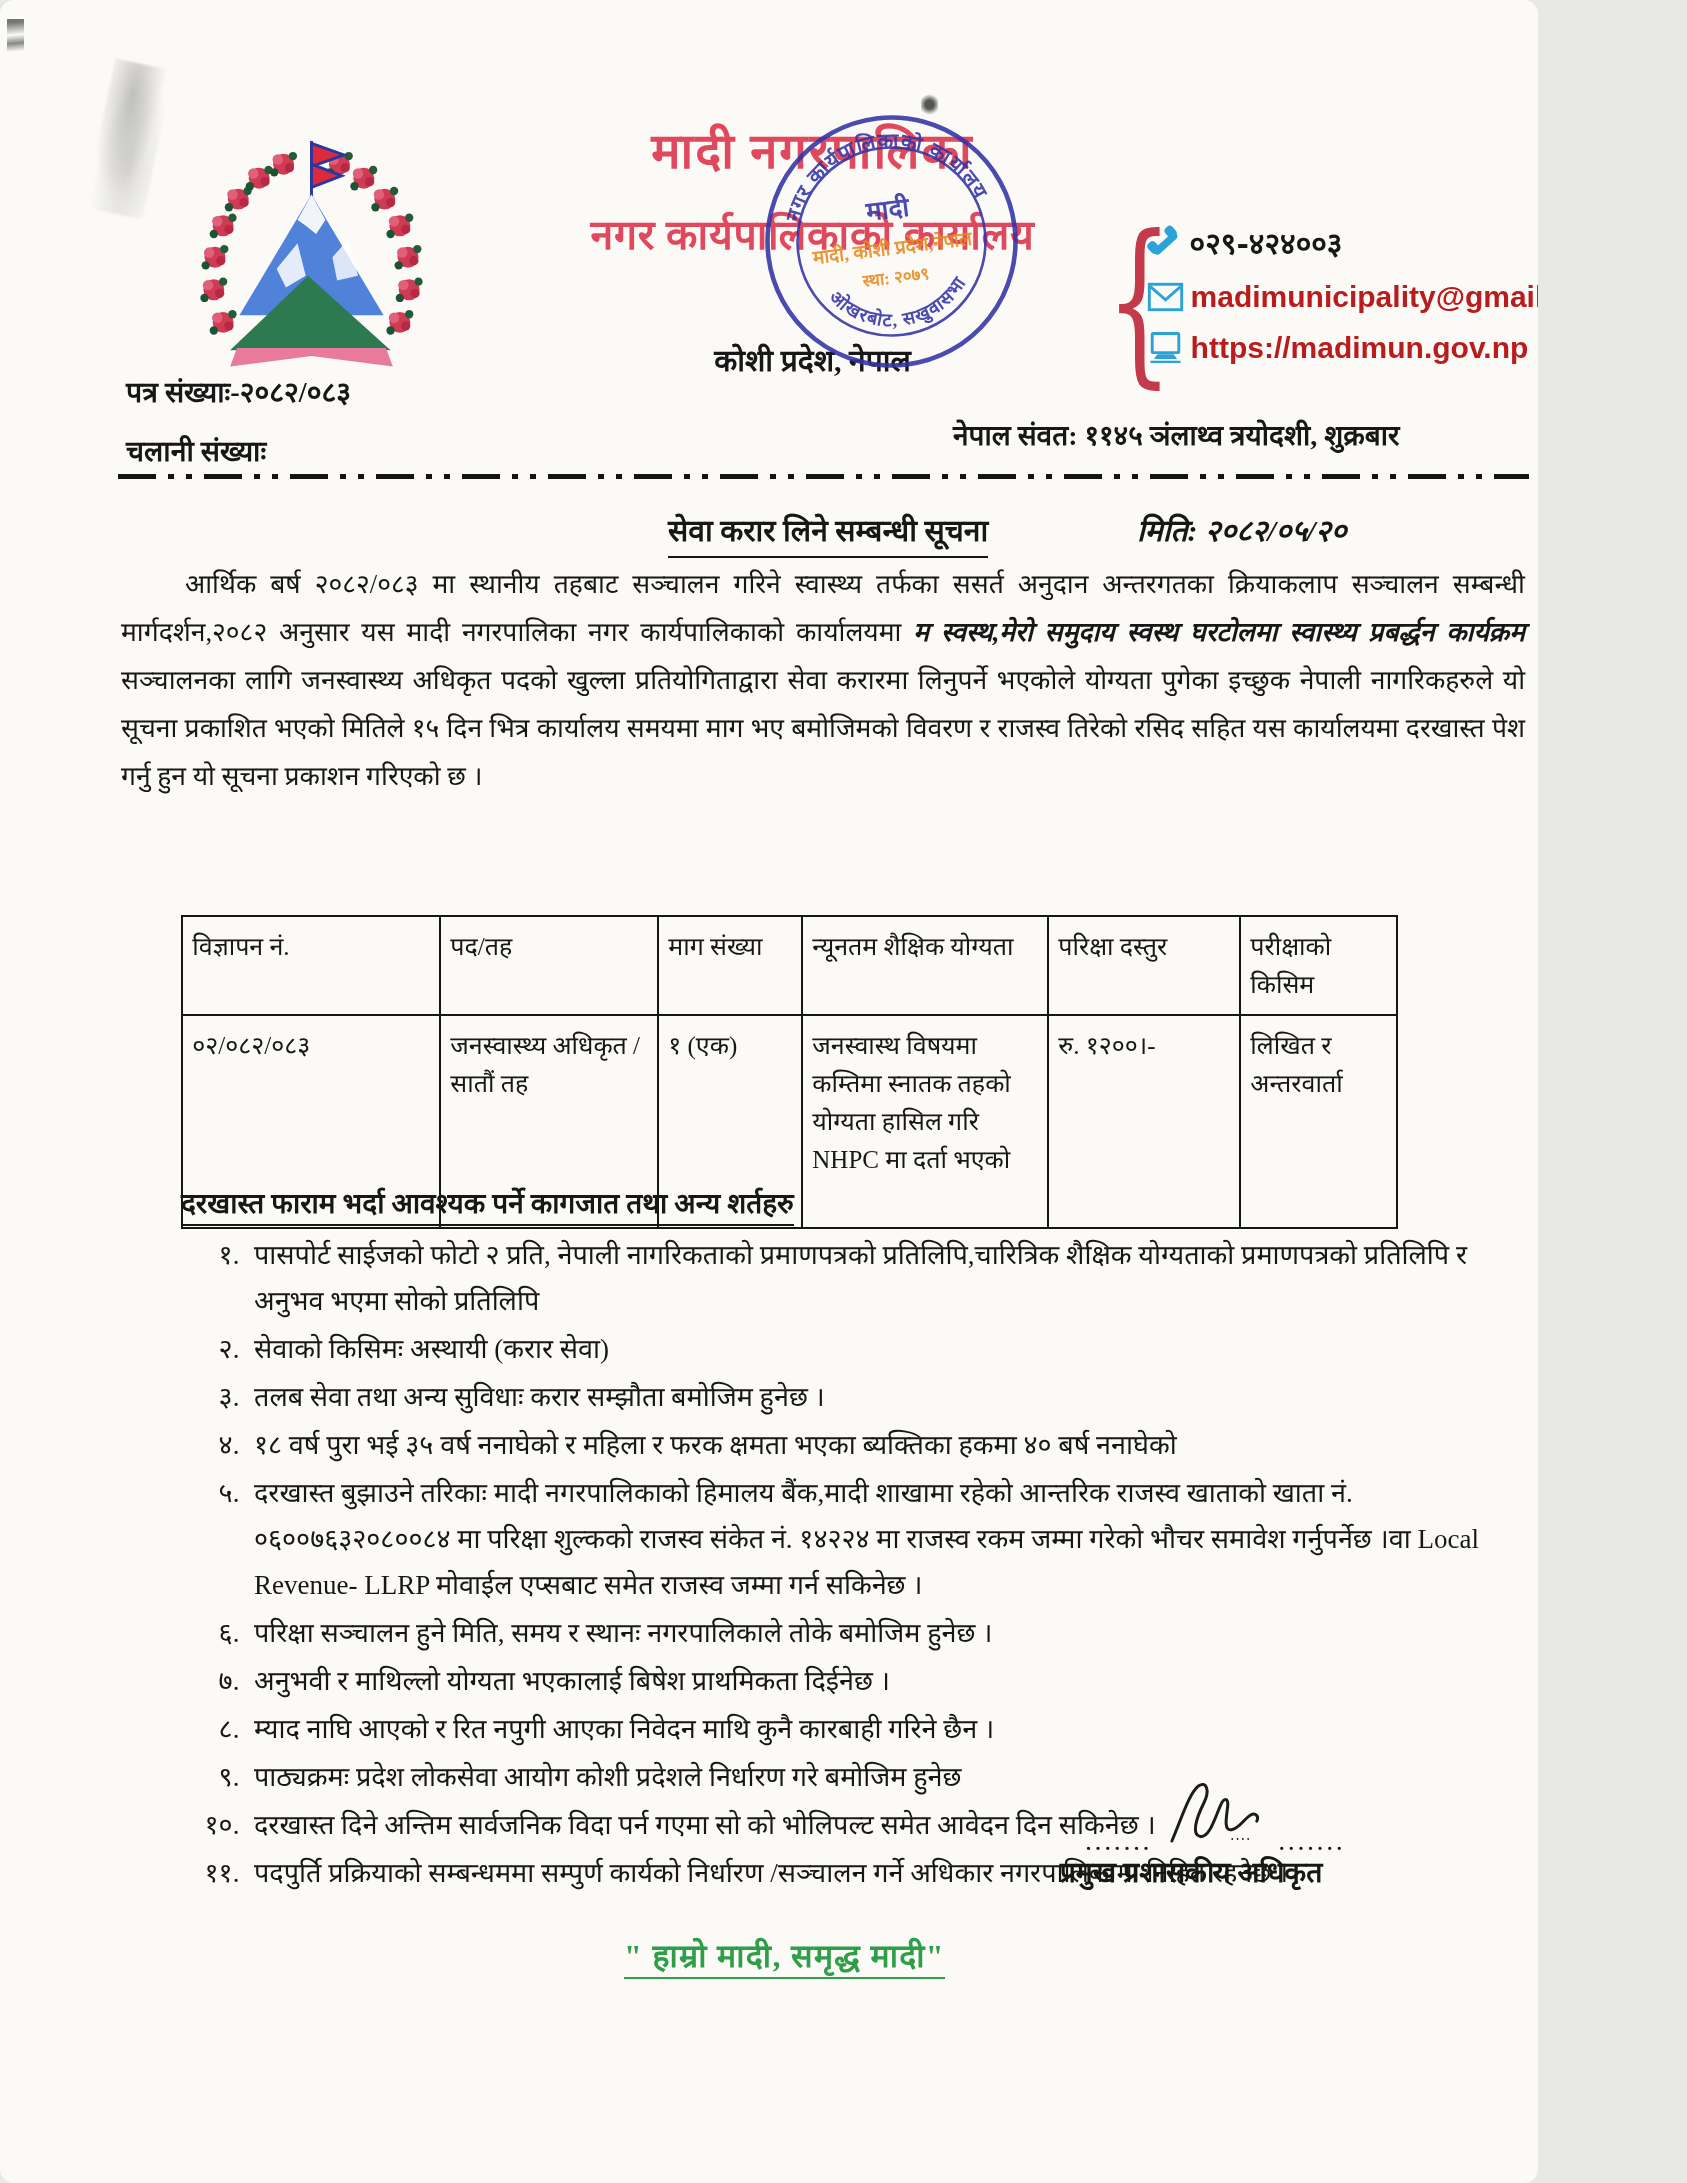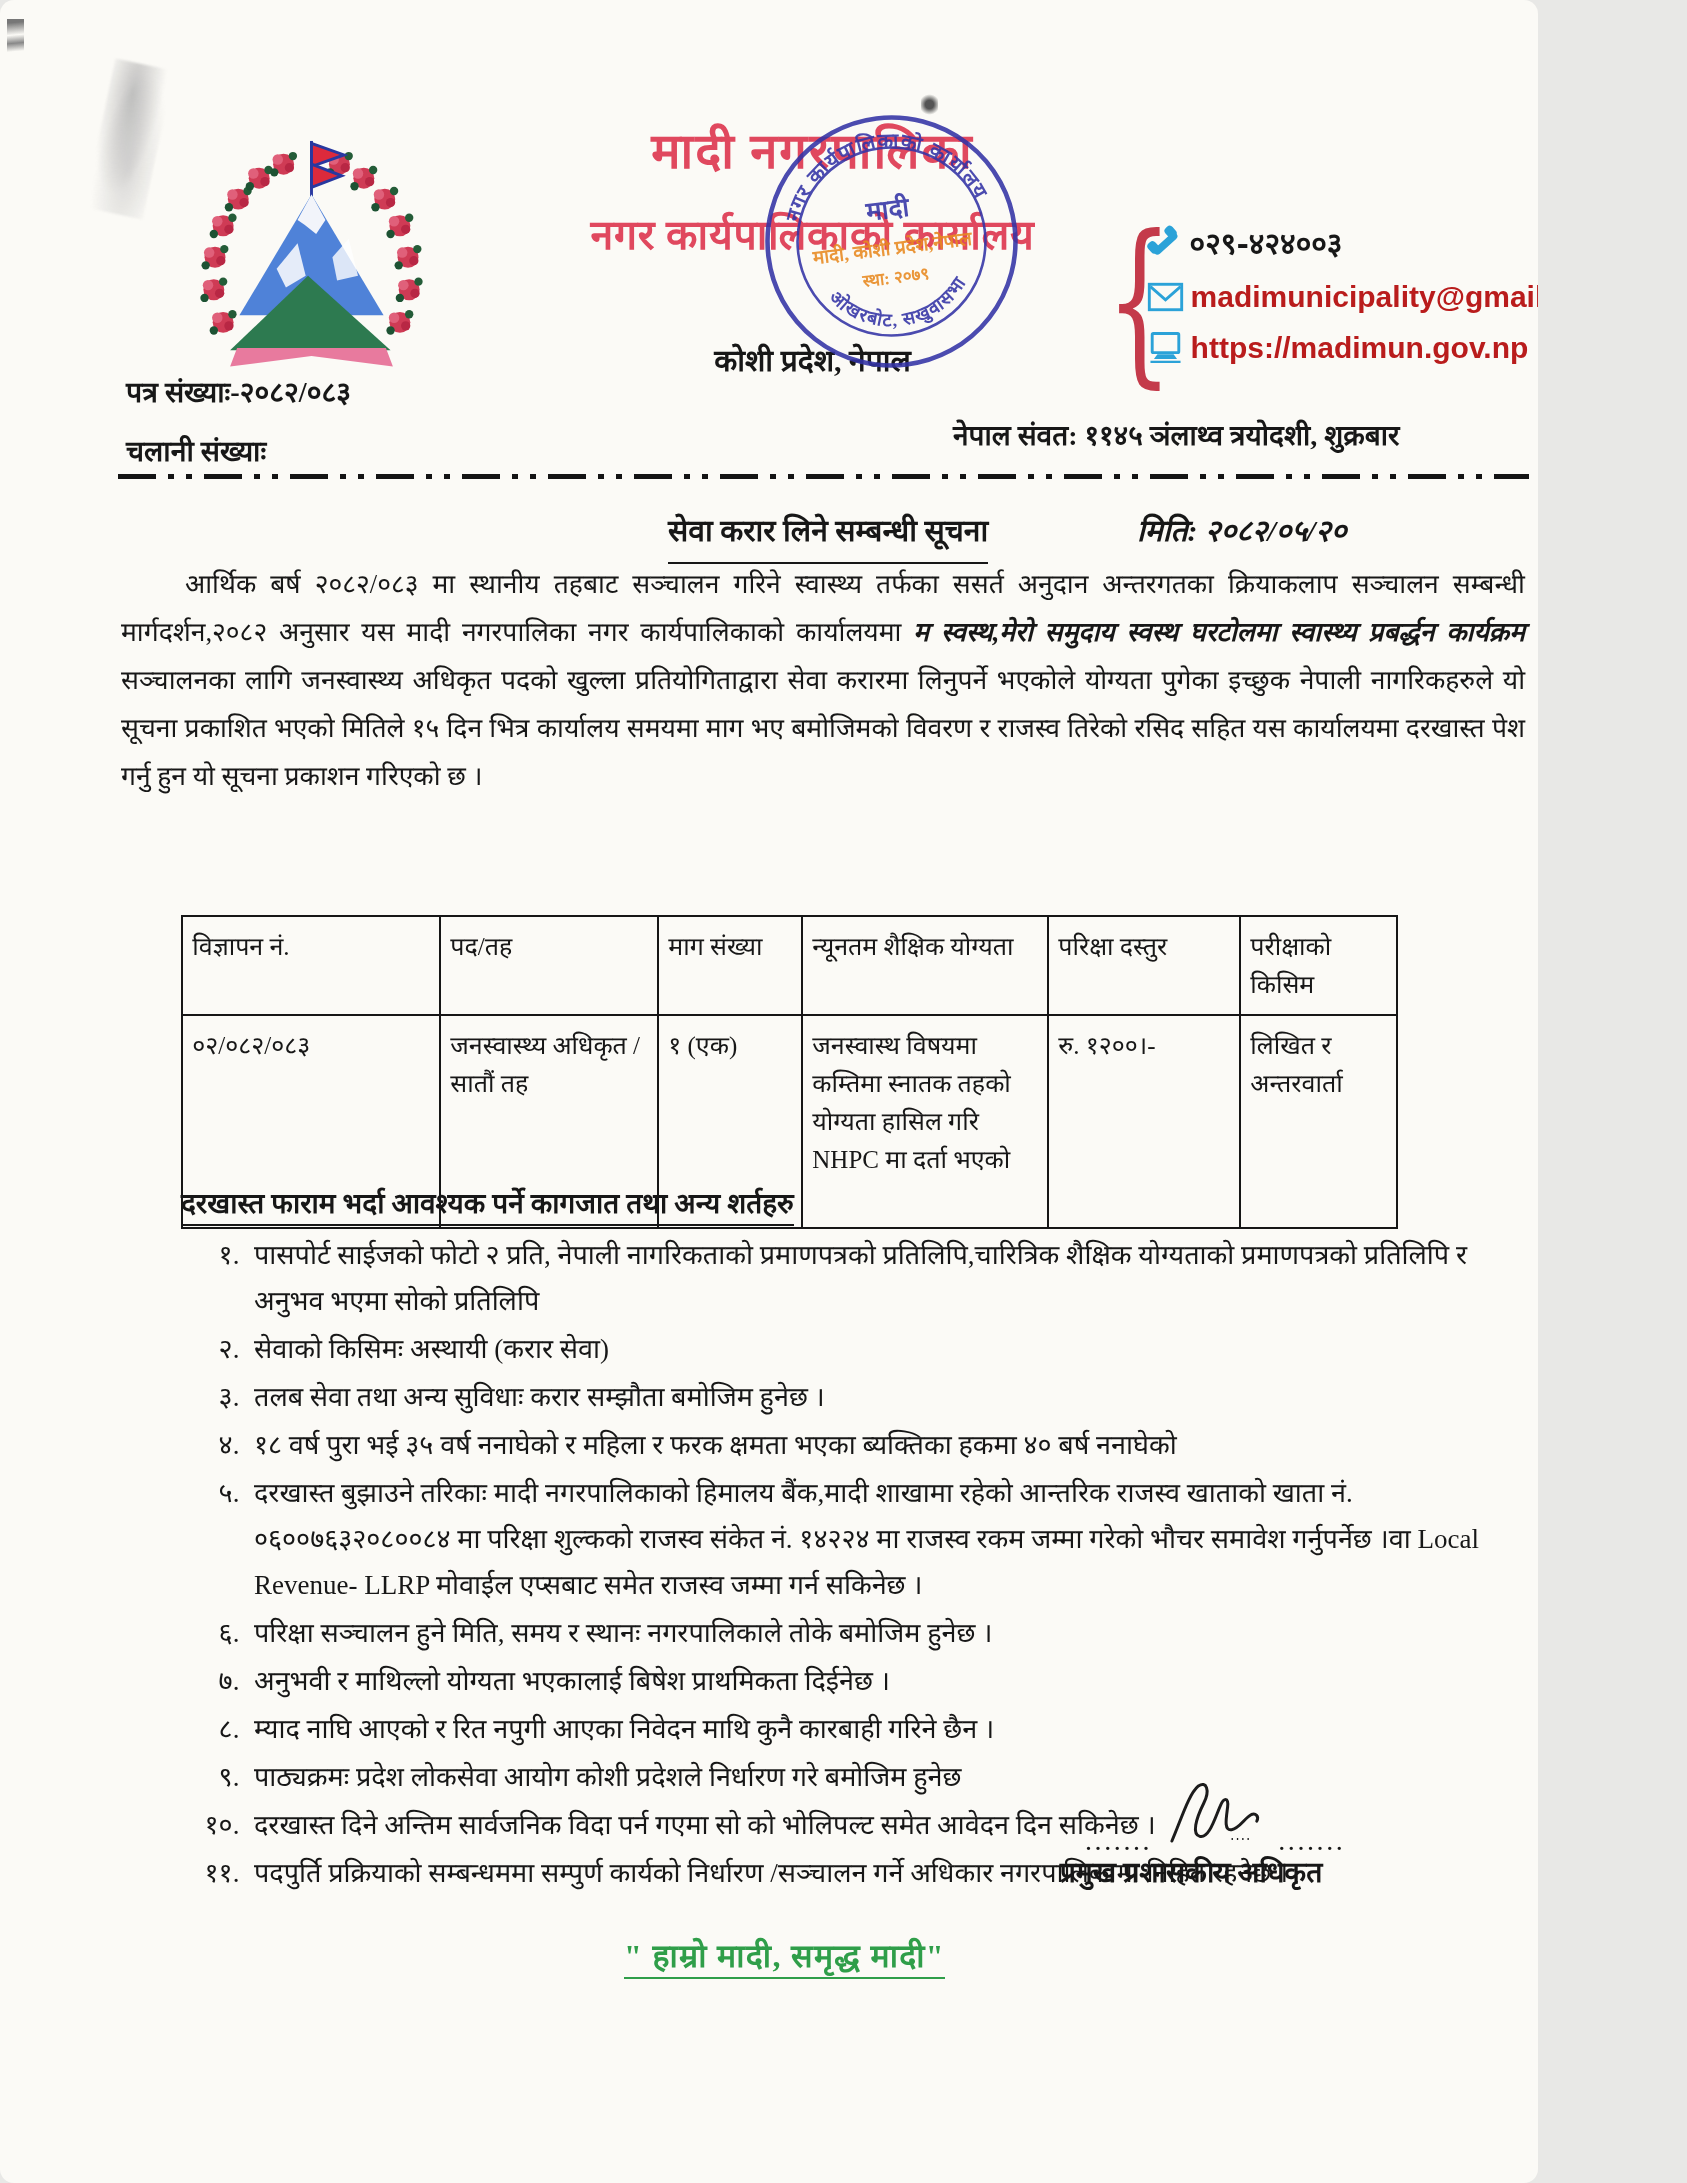--- a/index.html
+++ b/index.html
@@ -29,21 +29,21 @@
   .cicon{flex:0 0 auto;}
 
   .letter-no{position:absolute;left:126px;top:372px;font-size:28.4px;font-weight:600;}
   .dispatch-no{position:absolute;left:126px;top:431px;font-size:28.4px;font-weight:600;}
   .sambat{position:absolute;left:953px;top:415px;width:569px;font-size:28px;font-weight:600;}
 
   .dash-sep{position:absolute;left:118px;top:474px;width:1411px;height:5.3px;
     background:repeating-linear-gradient(90deg,#141414 0 38px,transparent 38px 50px,#141414 50px 56px,transparent 56px 68px,#141414 68px 74px,transparent 74px 86px);}
 
   
-  .subject{position:absolute;left:668px;top:509px;font-size:30px;font-weight:700;border-bottom:2.6px solid var(--ink);padding-bottom:12px;}
+  .subject{position:absolute;left:668px;top:509px;font-size:30px;font-weight:700;border-bottom:2.6px solid var(--ink);padding-bottom:6px;}
   .notice-date{position:absolute;left:1137px;top:509px;font-size:30px;font-weight:600;font-style:italic;}
 
   
   .para{position:absolute;left:121px;top:560px;width:1404px;font-size:26.5px;line-height:48px;
         text-align:justify;text-indent:64px;}
   .para .emph{font-weight:700;font-style:italic;}
 
   
   table.vac{position:absolute;left:181px;top:895px;border-collapse:collapse;table-layout:fixed;
             width:1215px;font-size:25px;margin-top:20px;}

